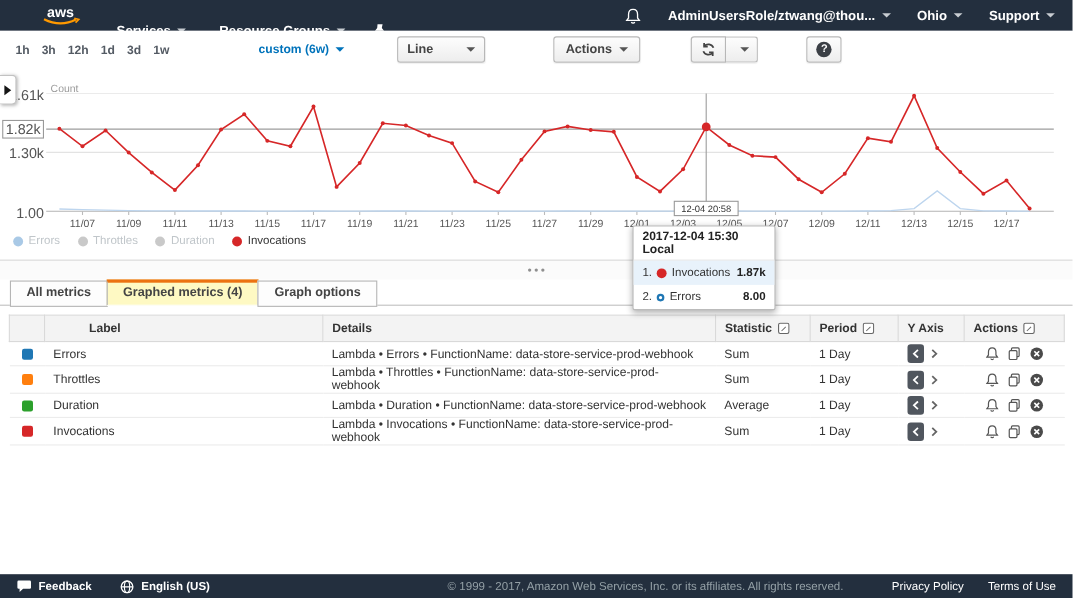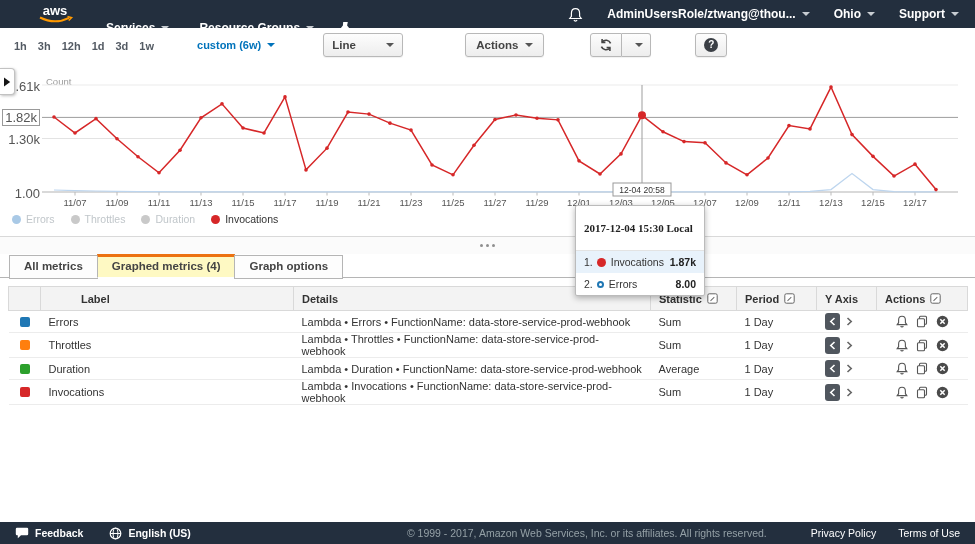--- a/index.html
+++ b/index.html
@@ -20,21 +20,21 @@
   .nav-logo { display:flex; align-items:center; }
 
   
   .toolbar { position:absolute; top:28px; left:0; right:0; height:34px; background:#fff;
              display:flex; align-items:center; justify-content:space-between; padding:0 14px; }
   .title-wrap { display:flex; align-items:center; }
   .page-title { font-size:17px; font-weight:normal; color:#4a4a4a; }
   .edit-icon { margin-left:9px; cursor:pointer; }
   .toolbar-right { display:flex; align-items:center;gap:32px; }
   .range-btn { font-size:11px; font-weight:bold; color:#545b64; margin-right:11px; cursor:pointer; }
-  .custom-range { font-size:11px; font-weight:bold; color:#0073bb; display:flex; align-items:center; margin-right:16px; cursor:pointer; }
+  .custom-range { font-size:11px; font-weight:bold; color:#0073bb; display:flex; align-items:center; margin-right:16px; cursor:pointer;margin-left:38px; }
   .btn { height:24px; border:1px solid #b8b8b8; border-radius:3px; background:linear-gradient(#fdfdfd,#ededed);
          font-size:11.5px; font-weight:bold; color:#444; display:flex; align-items:center; cursor:pointer;
          box-shadow:0 1px 1px rgba(0,0,0,.06); }
   .select-box { width:80px; justify-content:space-between; padding:0 8px; margin-right:30px; }
   .actions-btn { padding:0 10px; margin-right:14px; }
   .actions-btn .caret, .select-box .caret { border-top-color:#555; }
   .split { display:flex; margin-right:12px; }
   .split .btn { border-radius:0; }
   .split .btn:first-child { border-radius:3px 0 0 3px; padding:0 8px; }
   .split .btn:last-child { border-radius:0 3px 3px 0; border-left:none; padding:0 7px; }
@@ -53,21 +53,21 @@
   .ylab .boxed { border:1px solid #999; background:#fff; padding:0 2px; }
   .legend { position:absolute; left:12px; top:151px; display:flex; align-items:center; }
   .legend-item { display:flex; align-items:center; margin-right:16px; font-size:10.5px; cursor:pointer; }
   .legend-dot { width:9px; height:9px; border-radius:50%; margin-right:5px; }
   .legend-item.faded { color:#c0c6ca; }
   .legend-item.active { color:#333; }
 
   
   .tooltip { position:absolute; left:575px; top:143px; width:130px; background:#fff; border:1px solid #bbb;
              border-radius:2px; box-shadow:0 2px 6px rgba(0,0,0,.3); z-index:20; font-size:10.5px; }
-  .tooltip-title { font-weight:bold; font-size:11px; color:#222; padding:16px 8px; border-bottom:1px solid #e3e3e3;font-family:Liberation Serif, serif; }
+  .tooltip-title { font-weight:bold; font-size:11px; color:#222; padding:3px 8px; border-bottom:1px solid #e3e3e3; }
   .tt-row { display:flex; align-items:center; padding:5px 8px; }
   .tt-row.hl { background:#e8f2fb; }
   .tt-idx { margin-right:4px; color:#333; }
   .tt-dot { width:9px; height:9px; border-radius:50%; margin-right:5px; }
   .tt-dot.open { background:#fff !important; border:2px solid #1f77b4; width:7px; height:7px; }
   .tt-name { flex:1; color:#333; }
   .tt-val { font-weight:bold; color:#222; }
 
   
   .divider { position:absolute; top:236px; left:0; right:0; height:18px; background:#fbfbfb;

